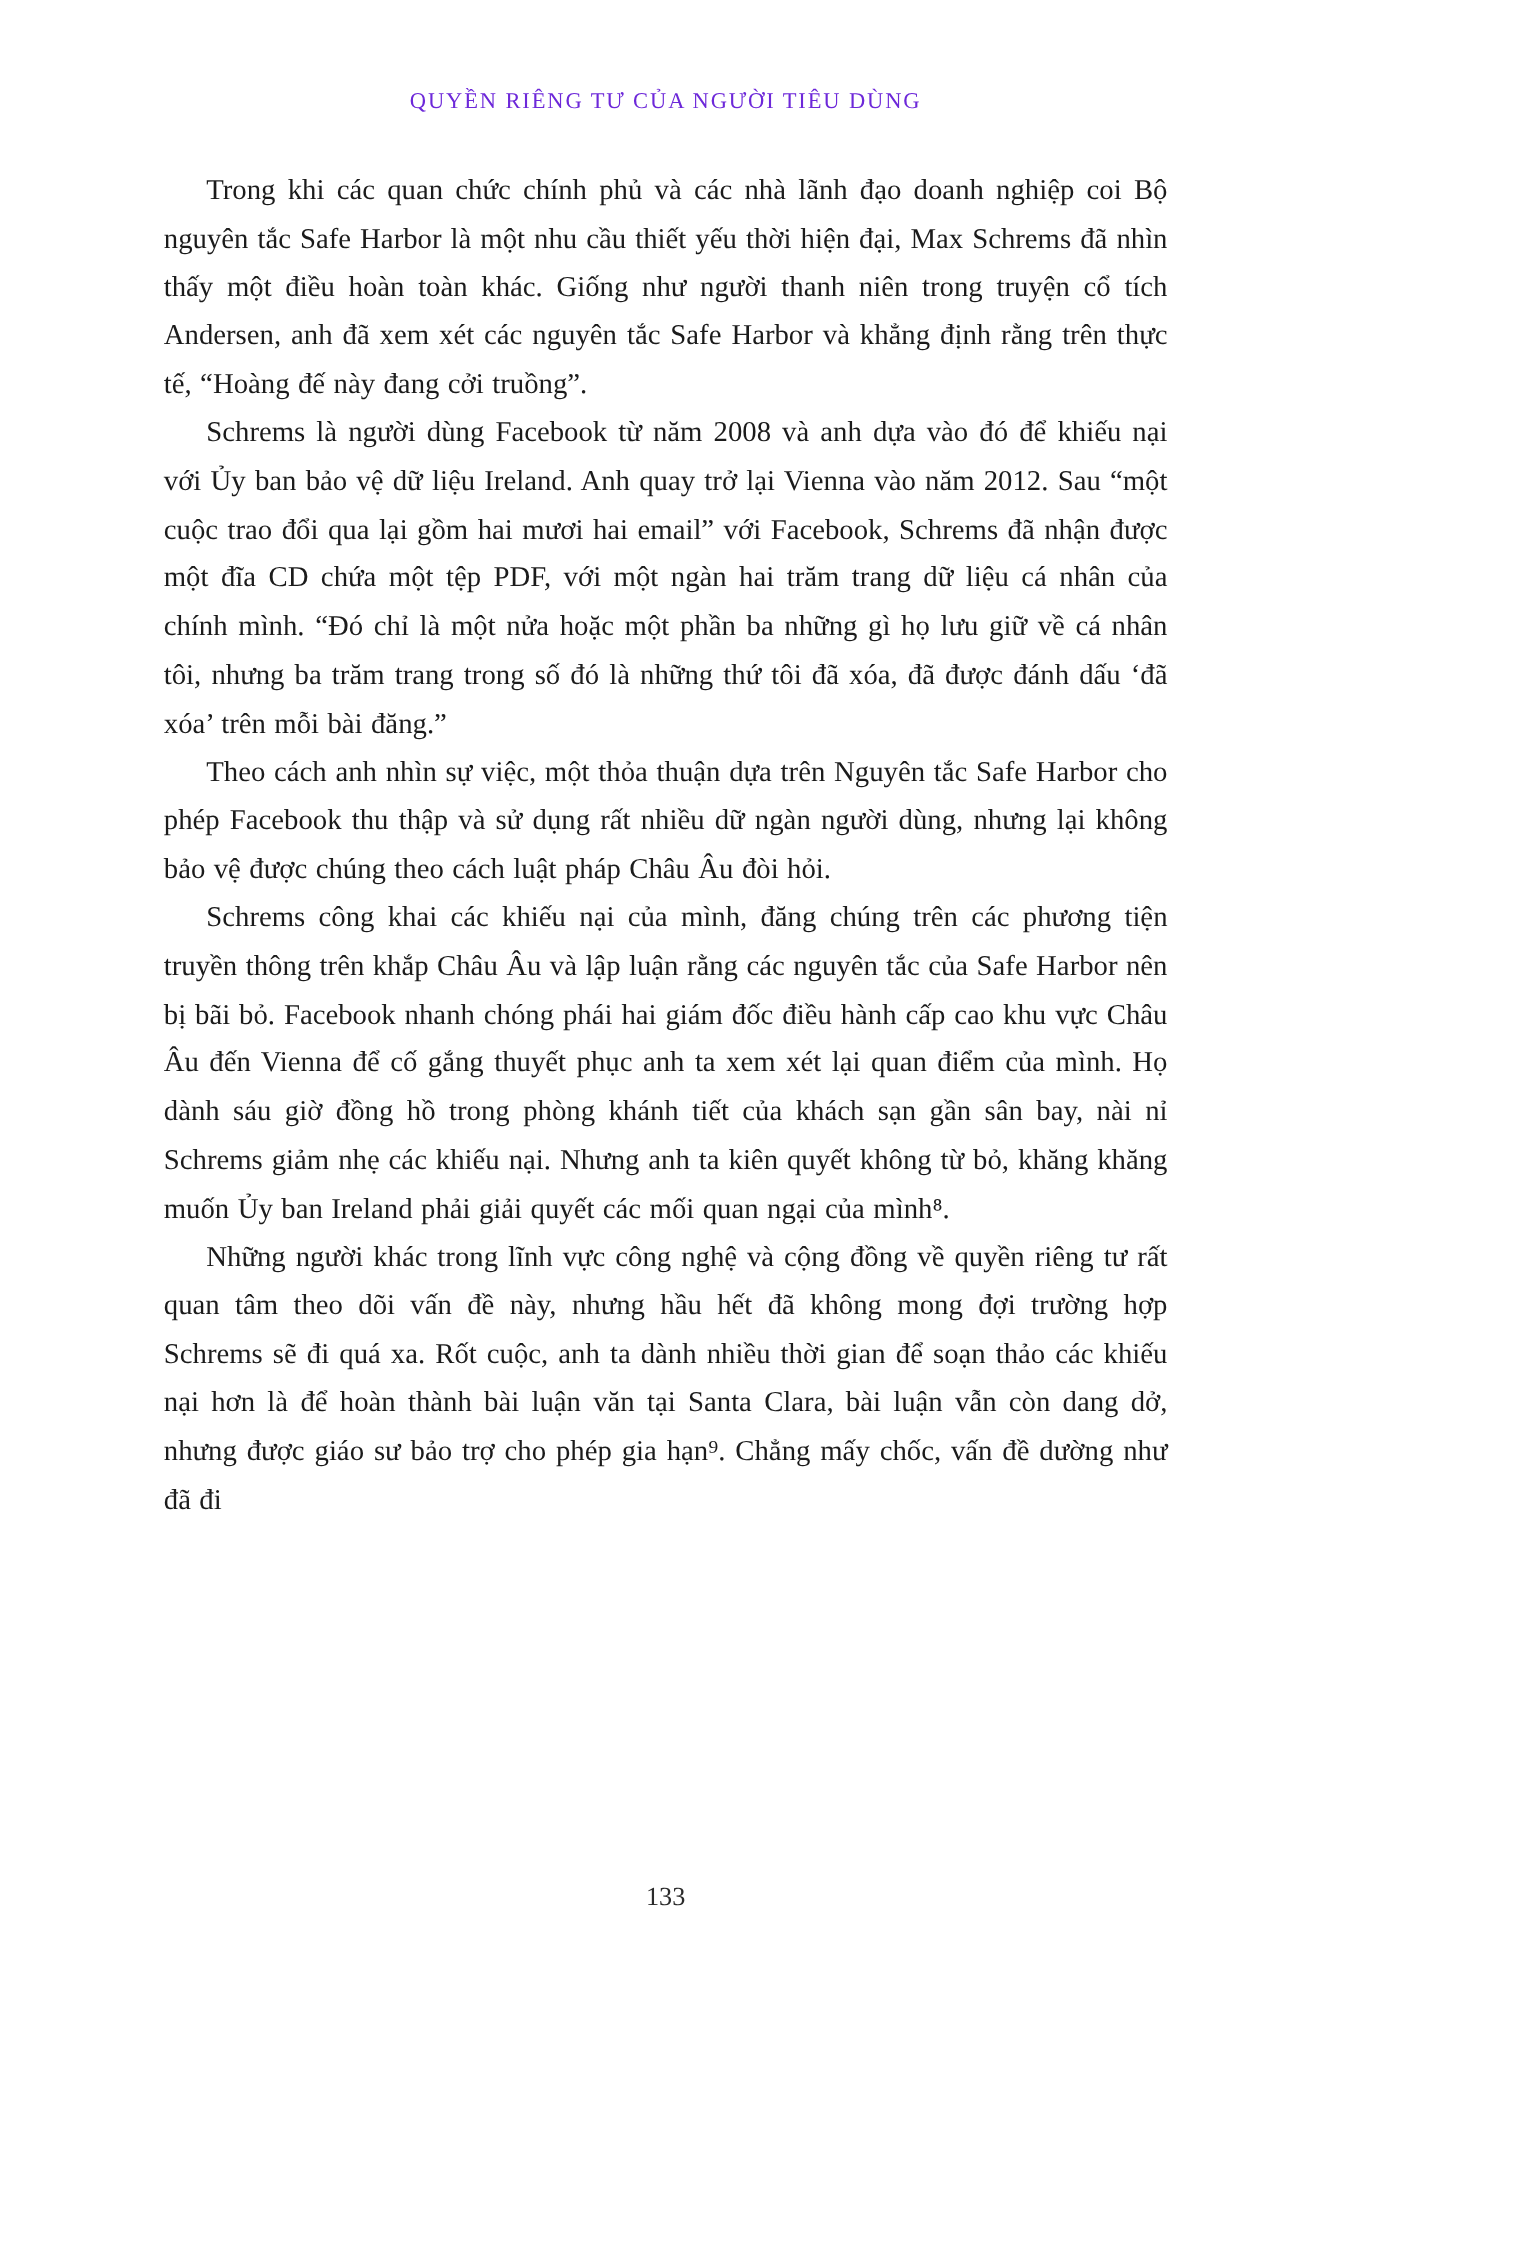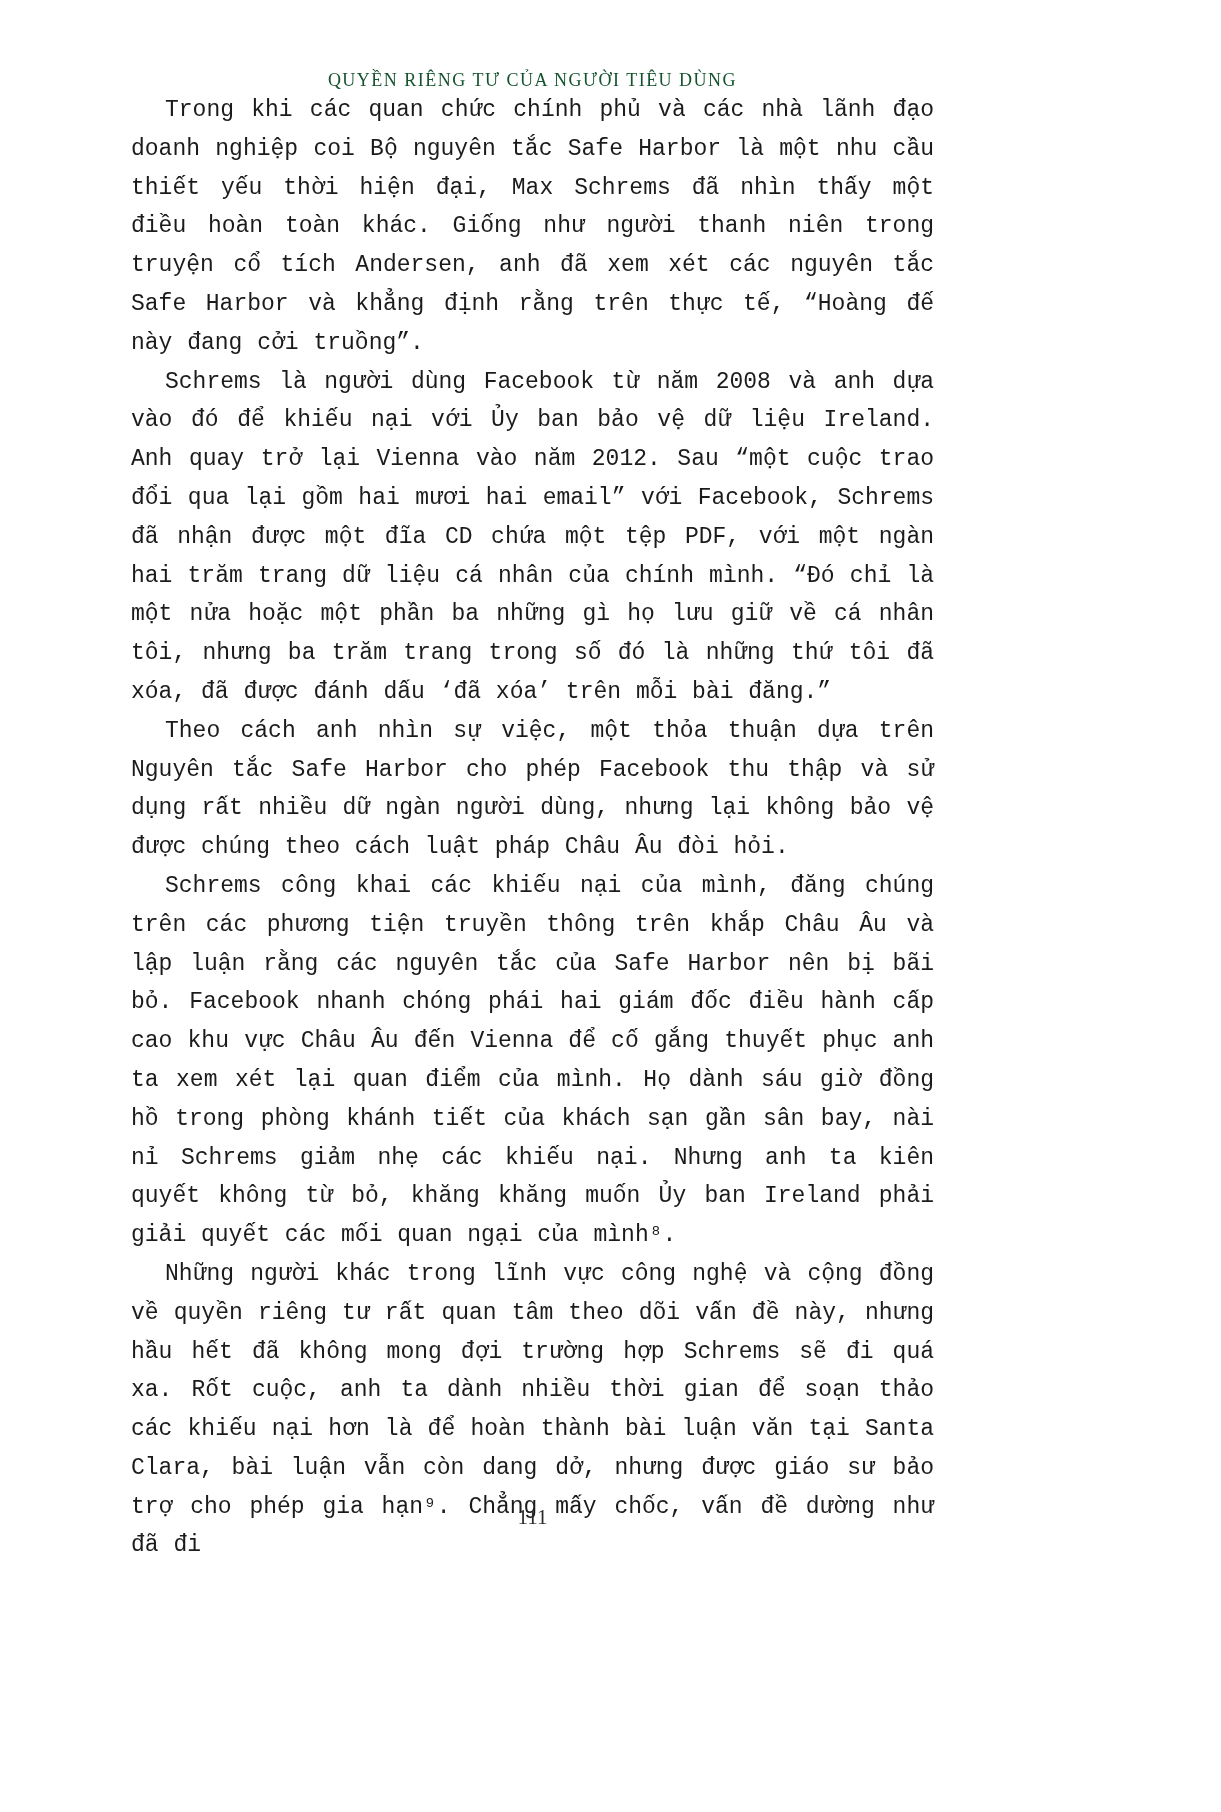--- a/index.html
+++ b/index.html
@@ -19,28 +19,28 @@
     inset: 0;
     background: #ffffff;
   }
   .running-header {
     margin-top: 70px;
     margin-left: 131px;
     width: 803px;
     text-align: center;
     font-size: 18px;
     letter-spacing: 1.5px;
-    color: #14532d;
+    color: #6d28d9;
     font-family: "Liberation Serif", "DejaVu Serif", serif;
     text-transform: uppercase;
   }
   .text-block {
+    margin-top: 42px;
     margin-left: 131px;
     width: 803px;
-    font-family: Liberation Mono, monospace;
   }
   .text-block p {
     margin: 0;
     font-size: 23px;
     line-height: 38.8px;
     text-align: justify;
     text-indent: 34px;
     color: #1b1b1b;
     word-spacing: 1px;
   }
@@ -63,15 +63,15 @@
   <div class="running-header">QUYỀN RIÊNG TƯ CỦA NGƯỜI TIÊU DÙNG</div>
 
   <div class="text-block">
     <p>Trong khi các quan chức chính phủ và các nhà lãnh đạo doanh nghiệp coi Bộ nguyên tắc Safe Harbor là một nhu cầu thiết yếu thời hiện đại, Max Schrems đã nhìn thấy một điều hoàn toàn khác. Giống như người thanh niên trong truyện cổ tích Andersen, anh đã xem xét các nguyên tắc Safe Harbor và khẳng định rằng trên thực tế, “Hoàng đế này đang cởi truồng”.</p>
     <p>Schrems là người dùng Facebook từ năm 2008 và anh dựa vào đó để khiếu nại với Ủy ban bảo vệ dữ liệu Ireland. Anh quay trở lại Vienna vào năm 2012. Sau “một cuộc trao đổi qua lại gồm hai mươi hai email” với Facebook, Schrems đã nhận được một đĩa CD chứa một tệp PDF, với một ngàn hai trăm trang dữ liệu cá nhân của chính mình. “Đó chỉ là một nửa hoặc một phần ba những gì họ lưu giữ về cá nhân tôi, nhưng ba trăm trang trong số đó là những thứ tôi đã xóa, đã được đánh dấu ‘đã xóa’ trên mỗi bài đăng.”</p>
     <p>Theo cách anh nhìn sự việc, một thỏa thuận dựa trên Nguyên tắc Safe Harbor cho phép Facebook thu thập và sử dụng rất nhiều dữ ngàn người dùng, nhưng lại không bảo vệ được chúng theo cách luật pháp Châu Âu đòi hỏi.</p>
     <p>Schrems công khai các khiếu nại của mình, đăng chúng trên các phương tiện truyền thông trên khắp Châu Âu và lập luận rằng các nguyên tắc của Safe Harbor nên bị bãi bỏ. Facebook nhanh chóng phái hai giám đốc điều hành cấp cao khu vực Châu Âu đến Vienna để cố gắng thuyết phục anh ta xem xét lại quan điểm của mình. Họ dành sáu giờ đồng hồ trong phòng khánh tiết của khách sạn gần sân bay, nài nỉ Schrems giảm nhẹ các khiếu nại. Nhưng anh ta kiên quyết không từ bỏ, khăng khăng muốn Ủy ban Ireland phải giải quyết các mối quan ngại của mình⁸.</p>
     <p>Những người khác trong lĩnh vực công nghệ và cộng đồng về quyền riêng tư rất quan tâm theo dõi vấn đề này, nhưng hầu hết đã không mong đợi trường hợp Schrems sẽ đi quá xa. Rốt cuộc, anh ta dành nhiều thời gian để soạn thảo các khiếu nại hơn là để hoàn thành bài luận văn tại Santa Clara, bài luận vẫn còn dang dở, nhưng được giáo sư bảo trợ cho phép gia hạn⁹. Chẳng mấy chốc, vấn đề dường như đã đi</p>
   </div>
 
-  <div class="page-number">111</div>
+  <div class="page-number">133</div>
 
 </div>
 
 </body></html>

